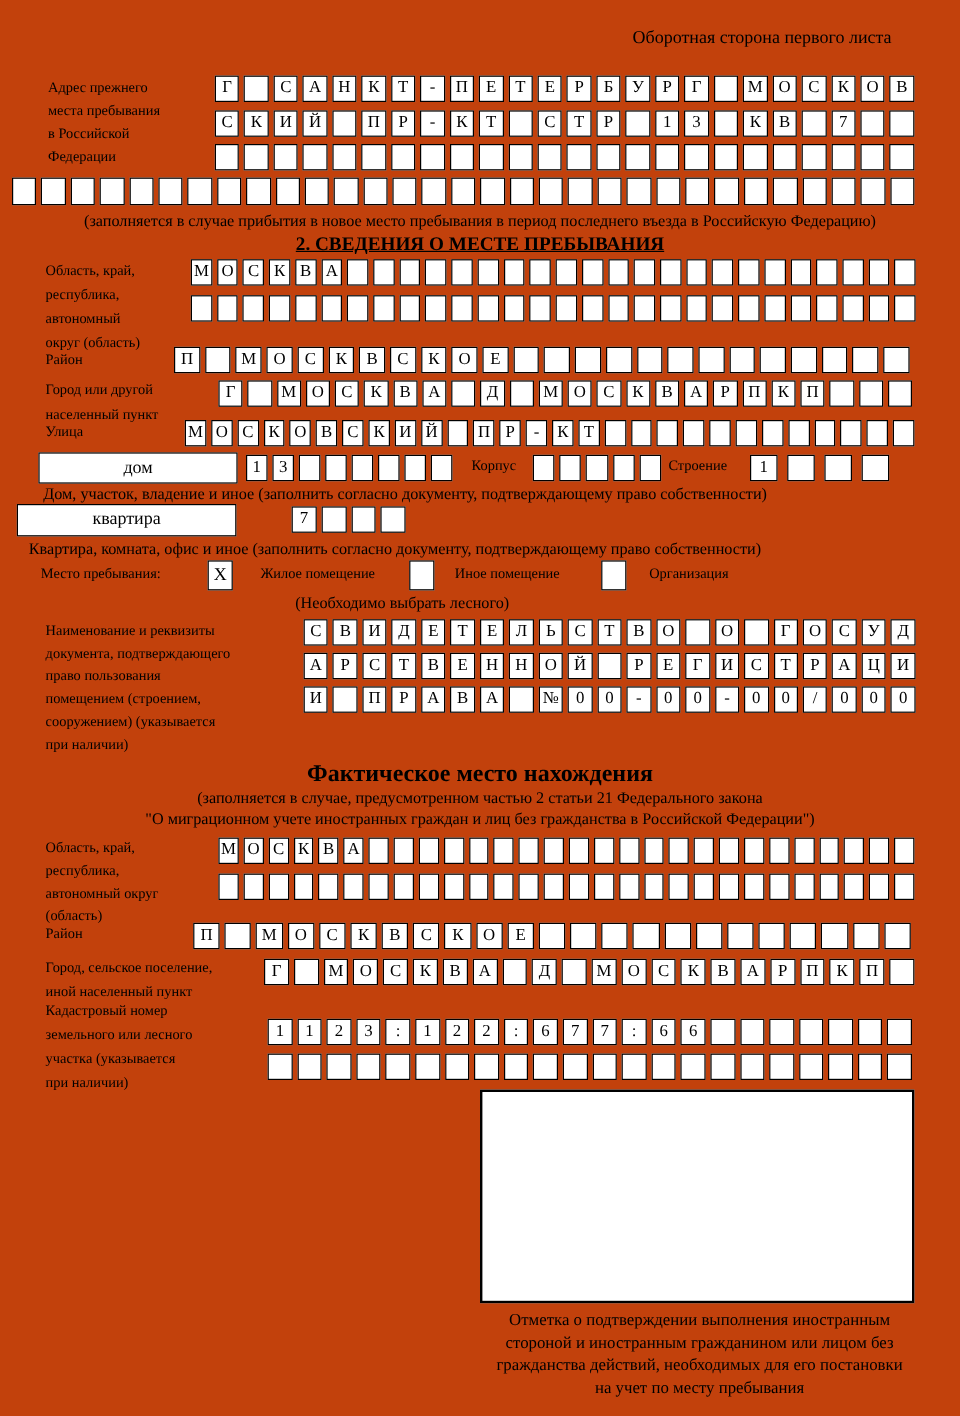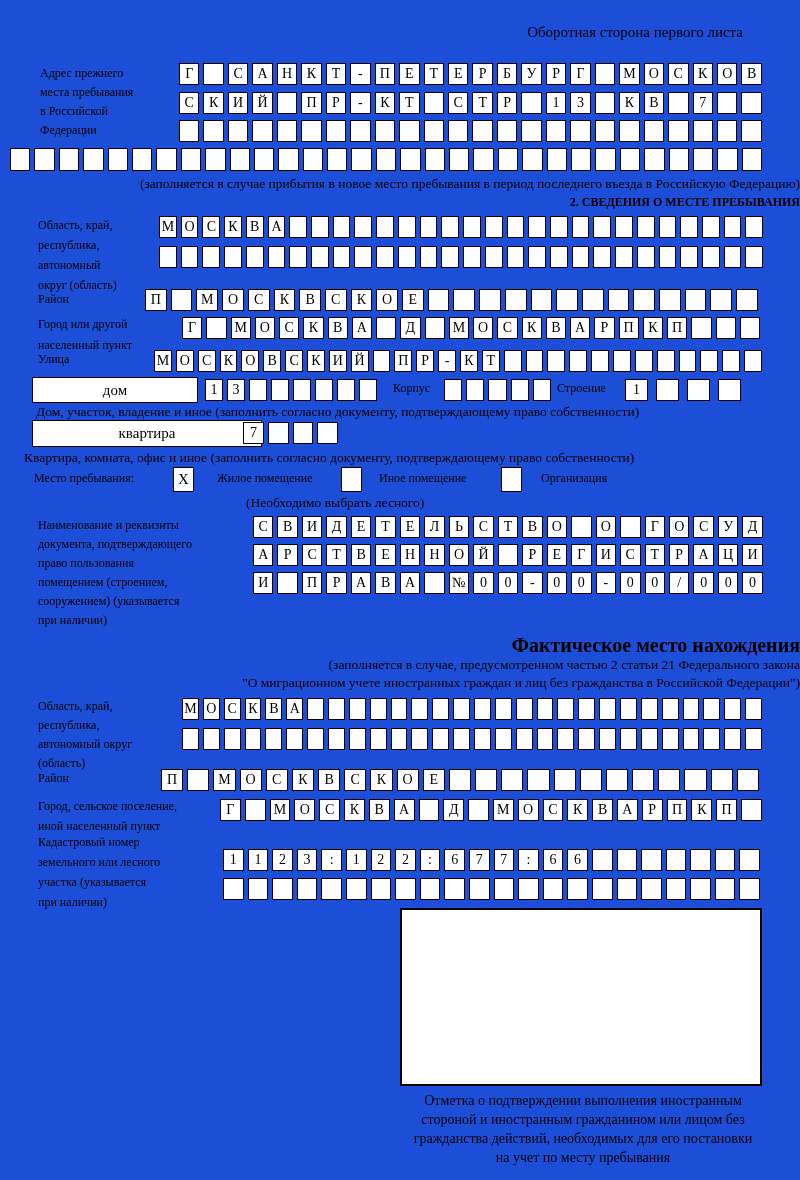--- a/index.html
+++ b/index.html
@@ -1,29 +1,29 @@
 <!DOCTYPE html>
 <html><head>
 <meta charset="utf-8">
 <style>
   * { margin:0; padding:0; box-sizing:border-box; }
   html,body { background:#f4f4f4; }
   body { font-family:"Liberation Serif","DejaVu Serif",serif; color:#000; }
-  .page { position:relative; width:800px; height:1180px; background:#1d4ed8; margin:0 auto; overflow:hidden; }
+  .page { position:relative; width:800px; height:1180px; background:#c2410c; margin:0 auto; overflow:hidden; }
   .abs { position:absolute; }
   .lbl { position:absolute; font-size:12px; }
   .lh19 div { line-height:19px; }
   .lh20 div { line-height:20px; }
   .lh21 div { line-height:21px; }
   .boxes { position:absolute; display:flex; gap:4px; height:22px; }
   .box { flex:1 1 0; border:1.6px solid #000; font-size:14px; display:flex; align-items:center; justify-content:center; line-height:1; background:#fff; }
   .rect { position:absolute; border:1.8px solid #000; display:flex; align-items:center; justify-content:center; font-size:15px; background:#fff; }
   .cb { position:absolute; width:21px; height:25px; border:1.6px solid #000; display:flex; align-items:center; justify-content:center; font-size:15px; background:#fff; }
   .note { position:absolute; font-size:13.5px; }
-  .ctr { left:0; right:0; text-align:right; }
+  .ctr { left:0; right:0; text-align:center; }
   .bold { font-weight:bold; }
   .stamp { position:absolute; border:2px solid #000; background:#fff; }
   .caption { position:absolute; font-size:14px; text-align:center; }
   .caption div { line-height:19px; }
 </style>
 </head>
 <body>
 
 <div class="page">
 
@@ -141,21 +141,21 @@
       <span class="box"></span>
       <span class="box"></span>
       <span class="box"></span>
       <span class="box"></span>
       <span class="box"></span>
       <span class="box"></span>
       <span class="box"></span>
     </div>
   <div class="note ctr" style="top:176px;">(заполняется в случае прибытия в новое место пребывания в период последнего въезда в Российскую Федерацию)</div>
 
-  <div class="abs ctr bold" style="top:195px; font-size:12px;">2. СВЕДЕНИЯ О МЕСТЕ ПРЕБЫВАНИЯ</div>
+  <div class="abs ctr bold" style="top:195px; font-size:16px;text-decoration:underline;">2. СВЕДЕНИЯ О МЕСТЕ ПРЕБЫВАНИЯ</div>
 
   <div class="lbl lh20" style="left:38px; top:215px;">
       <div>Область, край,</div>
       <div>республика,</div>
       <div>автономный</div>
       <div>округ (область)</div>
     </div>
   <div class="boxes" style="left:159px; top:216px; width:604px;">
       <span class="box">М</span>
       <span class="box">О</span>
@@ -329,21 +329,21 @@
     </div>
   <div class="lbl" style="left:557px; top:381px;">Строение</div>
   <div class="boxes" style="left:625px; top:379px; width:116px; gap:8px;">
       <span class="box">1</span>
       <span class="box"></span>
       <span class="box"></span>
       <span class="box"></span>
     </div>
   <div class="note" style="left:36px; top:404px;">Дом, участок, владение и иное (заполнить согласно документу, подтверждающему право собственности)</div>
 
-  <div class="rect" style="left:32px; top:420px; width:230px; height:27px;">квартира</div>
+  <div class="rect" style="left:14px; top:420px; width:183px; height:27px;">квартира</div>
   <div class="boxes" style="left:243px; top:422px; width:95px;">
       <span class="box">7</span>
       <span class="box"></span>
       <span class="box"></span>
       <span class="box"></span>
     </div>
   <div class="note" style="left:24px; top:450px;">Квартира, комната, офис и иное (заполнить согласно документу, подтверждающему право собственности)</div>
 
   <div class="lbl" style="left:34px; top:471px;">Место пребывания:</div>
   <div class="cb" style="left:173px; top:467px;">X</div>

